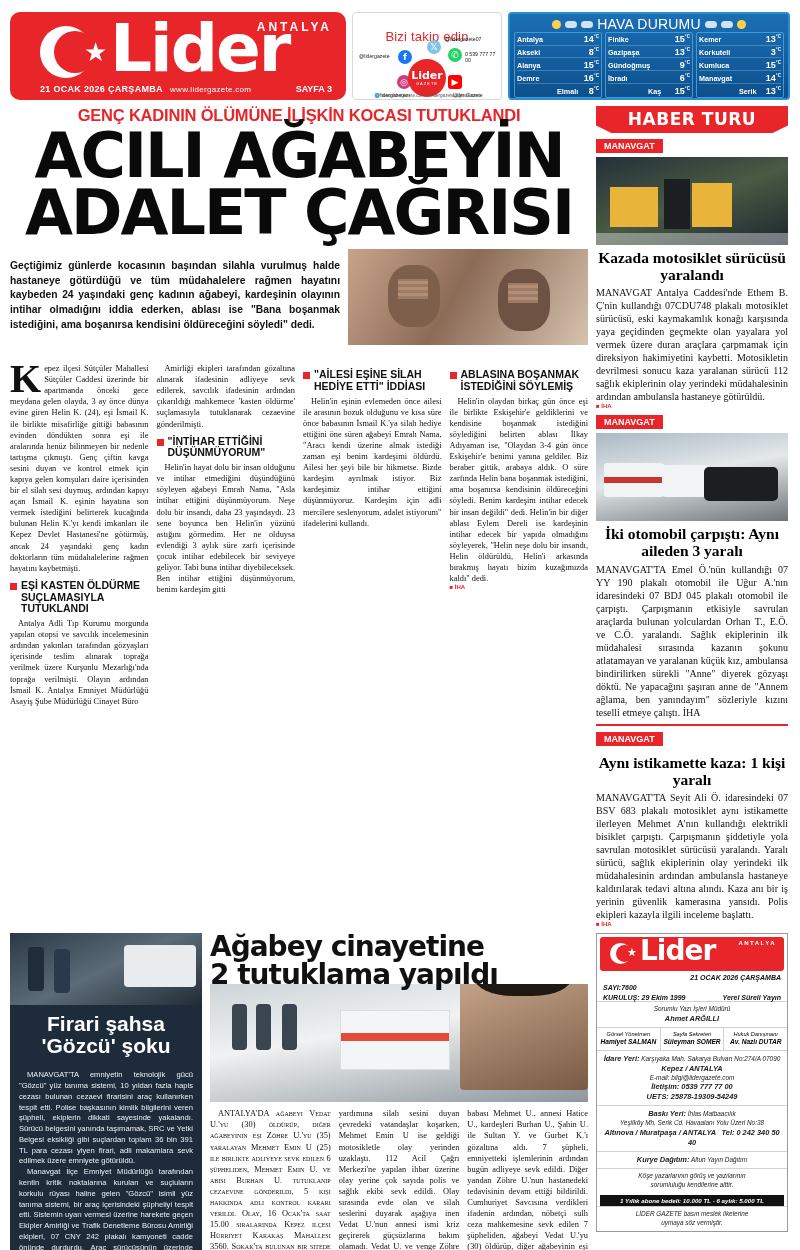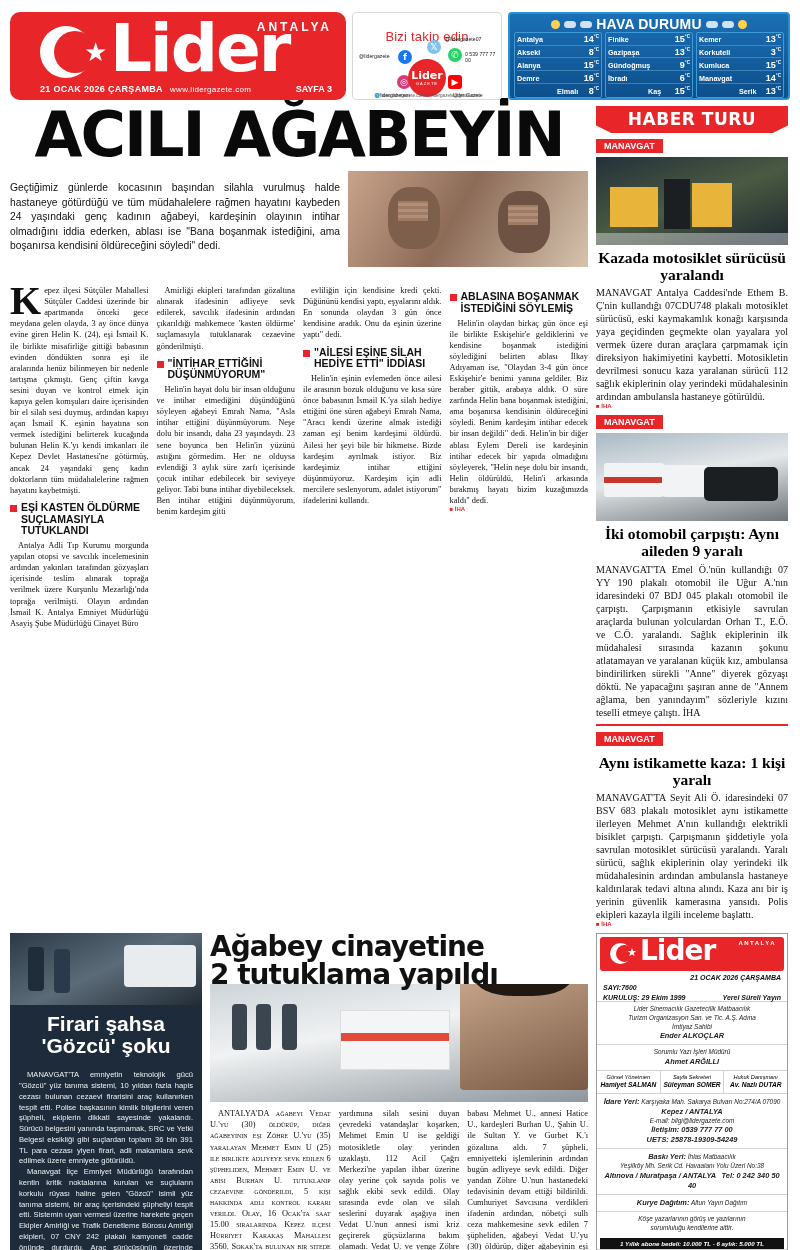--- a/index.html
+++ b/index.html
@@ -102,21 +102,21 @@
     flex: 1 1 auto; height: 88px;
     background: linear-gradient(#1b6fb5, #0d4f8c);
     border: 2px solid #2a8fd0; border-radius: 4px;
     padding: 2px 4px 3px 4px;
   }
   .weather-head {
     display: flex; align-items: center; justify-content: center; gap: 4px;
     height: 16px;
   }
   .weather-head .wt {
-    font-family: "Liberation Sans", sans-serif; font-weight: bold;
+    font-family: "Liberation Sans", sans-serif; font-weight: normal;
     font-size: 14px; color: #fff; letter-spacing: .2px;
   }
   .wsun { width:9px;height:9px;border-radius:50%;background:#ffd24d;display:inline-block;}
   .wcloud { width:12px;height:7px;border-radius:5px;background:#cfe3f2;display:inline-block;}
   .weather-cols { display: flex; gap: 3px; height: 66px; }
   .wcol { flex: 1; display: flex; flex-direction: column; justify-content: space-between;
           border: 1px solid #3f9ad8; border-radius: 2px; padding: 1px 2px; }
   .wrow { display: flex; justify-content: space-between; align-items: baseline;
           border-bottom: 1px solid rgba(120,180,225,.45); padding-bottom: .5px; }
   .wrow:last-child { border-bottom: none; padding-left: 40px; }
@@ -138,21 +138,21 @@
     text-align: center; color: #0a0a0a;
     font-family: "DejaVu Sans", sans-serif; font-weight: bold;
     font-size: 62px; line-height: .92; letter-spacing: -2px;
     margin-top: 2px;
   }
   .headline .l2 { display:block; }
 
   .standfirst {
     font-family: "Liberation Sans", sans-serif;
     font-size: 10.3px; line-height: 1.42; color: #111;
-    text-align: justify; margin-top: 10px;
+    text-align: justify; margin-top: 10px; font-weight: bold;
   }
   .lede-wrap { display: flex; gap: 8px; margin-top: 8px; }
   .lede-text { flex: 1 1 auto; }
   .lede-photo {
     width: 240px; height: 96px; flex: 0 0 auto;
     background: linear-gradient(120deg,#c9a48c,#8c6b57 45%,#d6c3ae);
     position: relative; overflow: hidden;
   }
   .lede-photo .face {
     position: absolute; width: 52px; height: 62px; border-radius: 40%;
@@ -418,22 +418,24 @@
               <span class="wtemp"><span>13</span><sup>°C</sup></span>
             </div>
         </div>
       </div>
     </div>
   </div>
 
   <div class="body-grid">
 
     <div class="left-col">
+      <div class="kicker">GENÇ KADININ ÖLÜMÜNE İLİŞKİN KOCASI TUTUKLANDI</div>
       <div class="headline">
         <span>ACILI AĞABEYİN</span>
+        <span class="l2">ADALET ÇAĞRISI</span>
       </div>
 
       <div class="lede-wrap">
         <div class="lede-text">
           <div class="standfirst">Geçtiğimiz günlerde kocasının başından silahla vurulmuş halde hastaneye götürdüğü ve tüm müdahalelere rağmen hayatını kaybeden 24 yaşındaki genç kadının ağabeyi, kardeşinin olayının intihar olmadığını iddia ederken, ablası ise "Bana boşanmak istediğini, ama boşanırsa kendisini öldüreceğini söyledi" dedi.</div>
         </div>
         <div class="lede-photo">
           <div class="face"></div>
           <div class="blur"></div>
           <div class="face face2"></div>
@@ -446,21 +448,20 @@
           <p class="bodytext dropcap noind">Kepez ilçesi Sütçüler Mahallesi Sütçüler Caddesi üzerinde bir apartmanda önceki gece meydana gelen olayda, 3 ay önce dünya evine giren Helin K. (24), eşi İsmail K. ile birlikte misafirliğe gittiği babasının evinden döndükten sonra eşi ile aralarında henüz bilinmeyen bir nedenle tartışma çıkmıştı. Genç çiftin kavga sesini duyan ve kontrol etmek için kapıya gelen komşuları daire içerisinden bir el silah sesi duymuş, ardından kapıyı açan İsmail K. eşinin hayatına son vermek istediğini belirterek kucağında bulunan Helin K.'yı kendi imkanları ile Kepez Devlet Hastanesi'ne götürmüş, ancak 24 yaşındaki genç kadın doktorların tüm müdahalelerine rağmen hayatını kaybetmişti.</p>
           <div class="subhead">EŞİ KASTEN ÖLDÜRME SUÇLAMASIYLA TUTUKLANDI</div>
           <p class="bodytext">Antalya Adli Tıp Kurumu morgunda yapılan otopsi ve savcılık incelemesinin ardından yakınları tarafından gözyaşları içerisinde teslim alınarak toprağa verilmek üzere Kurşunlu Mezarlığı'nda toprağa verilmişti. Olayın ardından İsmail K. Antalya Emniyet Müdürlüğü Asayiş Şube Müdürlüğü Cinayet Büro</p>
         </div>
         <div class="col">
           <p class="bodytext">Amirliği ekipleri tarafından gözaltına alınarak ifadesinin adliyeye sevk edilerek, savcılık ifadesinin ardından çıkarıldığı mahkemece 'kasten öldürme' suçlamasıyla tutuklanarak cezaevine gönderilmişti.</p>
           <div class="subhead">"İNTİHAR ETTİĞİNİ DÜŞÜNMÜYORUM"</div>
           <p class="bodytext">Helin'in hayat dolu bir insan olduğunu ve intihar etmediğini düşündüğünü söyleyen ağabeyi Emrah Nama, "Asla intihar ettiğini düşünmüyorum. Neşe dolu bir insandı, daha 23 yaşındaydı. 23 sene boyunca ben Helin'in yüzünü astığını görmedim. Her ne olduysa evlendiği 3 aylık süre zarfı içerisinde çocuk intihar edebilecek bir seviyeye geliyor. Tabi buna intihar diyebileceksek. Ben intihar ettiğini düşünmüyorum, benim kardeşim gitti</p>
         </div>
         <div class="col">
-          <p class="bodytext">evliliğin için kendisine kredi çekti. Düğününü kendisi yaptı, eşyalarını aldık. En sonunda olaydan 3 gün önce kendisine aradık. Onu da eşinin üzerine yaptı" dedi.</p>
           <div class="subhead">"AİLESİ EŞİNE SİLAH HEDİYE ETTİ" İDDİASI</div>
           <p class="bodytext">Helin'in eşinin evlemeden önce ailesi ile arasının bozuk olduğunu ve kısa süre önce babasının İsmail K.'ya silah hediye ettiğini öne süren ağabeyi Emrah Nama, "Aracı kendi üzerine almak istediği zaman eşi benim kardeşimi öldürdü. Ailesi her şeyi bile bir hikmetse. Bizde kardeşim ayrılmak istiyor. Biz kardeşimiz intihar ettiğini düşünmüyoruz. Kardeşim için adli mercilere seslenyorum, adalet istiyorum" ifadelerini kullandı.</p>
         </div>
         <div class="col">
           <div class="subhead">ABLASINA BOŞANMAK İSTEDİĞİNİ SÖYLEMİŞ</div>
           <p class="bodytext">Helin'in olaydan birkaç gün önce eşi ile birlikte Eskişehir'e geldiklerini ve kendisine boşanmak istediğini söylediğini belirten ablası İlkay Adıyaman ise, "Olaydan 3-4 gün önce Eskişehir'e benimi yanına geldiler. Biz beraber gittik, arabaya aldık. O süre zarfında Helin bana boşanmak istediğini, ama boşanırsa kendisinin öldüreceğini söyledi. Benim kardeşim intihar edecek bir insan değildi" dedi. Helin'in bir diğer ablası Eylem Dereli ise kardeşinin intihar edecek bir yapıda olmadığını söyleyerek, "Helin neşe dolu bir insandı, Helin öldürüldü, Helin'i arkasında bırakmış hayatı bizim kuzağımızda kaldı" dedi.</p>
           <div class="iha">İHA</div>
         </div>
       </div>
     </div>
@@ -482,21 +483,21 @@
       </div>
 
       <div>
         <span class="rail-tag">MANAVGAT</span>
         <div class="rail-photo p2">
           <div class="w1" style="left:8px;top:30px;width:60px;height:34px;border-radius:3px;"></div>
           <div class="r1" style="left:8px;top:44px;width:60px;height:6px;"></div>
           <div class="w1" style="left:66px;top:32px;width:46px;height:32px;border-radius:4px;"></div>
           <div class="d1" style="left:108px;top:34px;width:74px;height:34px;border-radius:5px;"></div>
         </div>
-        <div class="rail-title">İki otomobil çarpıştı: Aynı aileden 9 yaralı</div>
+        <div class="rail-title">İki otomobil çarpıştı: Aynı aileden 3 yaralı</div>
         <p class="rail-body dc">MANAVGAT'TA Emel Ö.'nün kullandığı 07 YY 190 plakalı otomobil ile Uğur A.'nın idaresindeki 07 BDJ 045 plakalı otomobil ile çarpıştı. Çarpışmanın etkisiyle savrulan araçlarda bulunan yolculardan Orhan T., E.Ö. ve C.Ö. yaralandı. Sağlık ekiplerinin ilk müdahalesi sırasında kazanın şokunu atlatamayan ve yaralanan küçük kız, ambulansa bindirilirken sürekli "Anne" diyerek gözyaşı döktü. Ne yapacağını şaşıran anne de "Annem ağlama, ben yanındayım" sözleriyle kızını teselli etmeye çalıştı. İHA</p>
       </div>
 
       <div class="rail-sep"></div>
       <div>
         <span class="rail-tag">MANAVGAT</span>
         <div class="rail-title">Aynı istikamette kaza: 1 kişi yaralı</div>
         <p class="rail-body dc">MANAVGAT'TA Seyit Ali Ö. idaresindeki 07 BSV 683 plakalı motosiklet aynı istikamette ilerleyen Mehmet A'nın kullandığı elektrikli bisiklet çarpıştı. Çarpışmanın şiddetiyle yola savrulan motosiklet sürücüsü yaralandı. Yaralı sürücü, sağlık ekiplerinin olay yerindeki ilk müdahalesinin ardından ambulansla hastaneye kaldırılarak tedavi altına alındı. Kaza anı bir iş yerinin güvenlik kamerasına yansıdı. Polis ekipleri kazayla ilgili inceleme başlattı.</p>
         <div class="iha">İHA</div>
       </div>
@@ -569,26 +570,20 @@
           <span>21 OCAK 2026 ÇARŞAMBA</span>
         </div>
         <div class="imp-row">
           <span><span>SAYI:</span><span>7600</span></span>
         </div>
         <div class="imp-row">
           <span><span>KURULUŞ:</span> <span>29 Ekim 1999</span></span>
           <span>Yerel Süreli Yayın</span>
         </div>
         <div class="imp-block">
-          <div>Lider Sinemacılık Gazetecilik Matbaacılık</div>
-          <div>Turizm Organizasyon San. ve Tic. A.Ş. Adına</div>
-          <div>İmtiyaz Sahibi</div>
-          <b>Ender ALKOÇLAR</b>
-        </div>
-        <div class="imp-block">
           <div>Sorumlu Yazı İşleri Müdürü</div>
           <b>Ahmet ARĞILLI</b>
         </div>
         <div class="imp-3">
           <div><span>Görsel Yönetmen</span><br><b>Hamiyet SALMAN</b></div>
           <div><span>Sayfa Sekreteri</span><br><b>Süleyman SOMER</b></div>
           <div><span>Hukuk Danışmanı</span><br><b>Av. Nazlı DUTAR</b></div>
         </div>
         <div class="imp-block">
           <div><b>İdare Yeri:</b> <span>Karşıyaka Mah. Sakarya Bulvarı No:274/A 07090</span></div>

